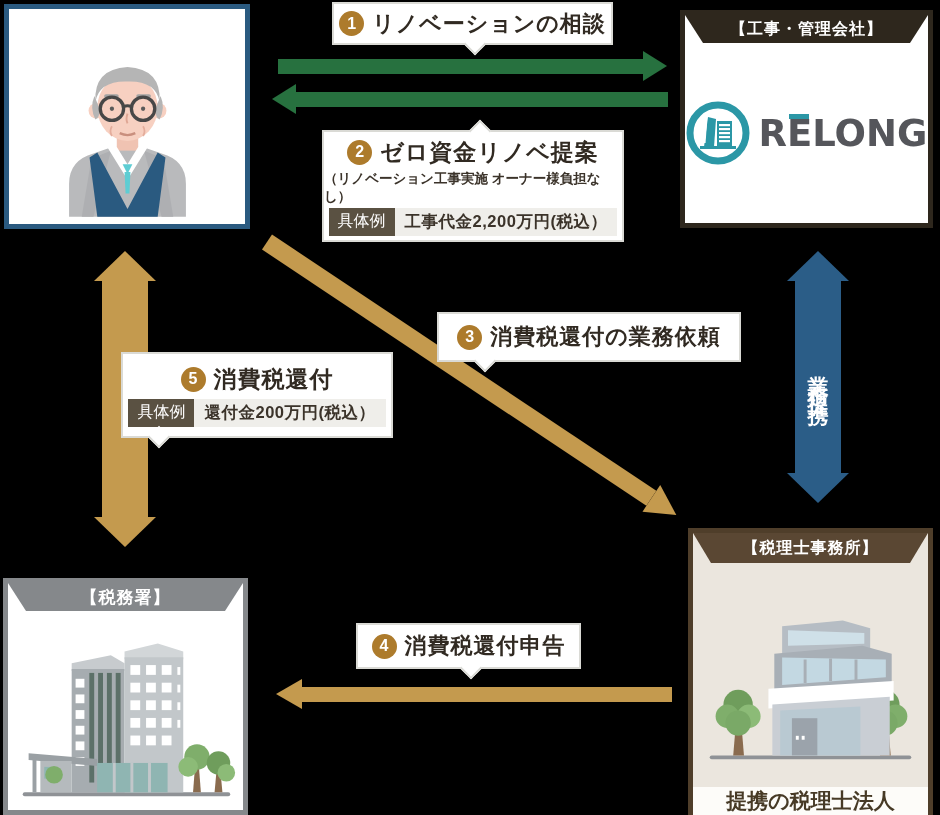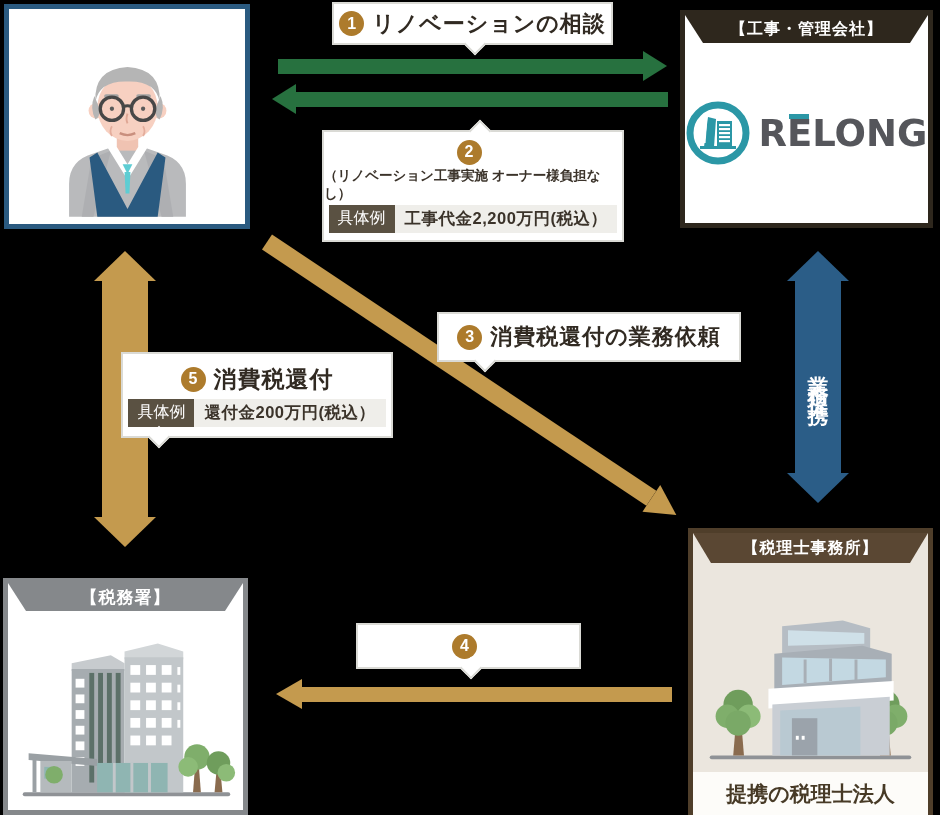--- a/index.html
+++ b/index.html
@@ -14,21 +14,21 @@
   #owner-box{left:4px;top:4px;width:246px;height:225px;border:5px solid #2a5a80;}
   #owner-box .banner{height:30px;background:#2a5a80;font-size:17px;}
   #contractor-box{left:680px;top:10px;width:253px;height:218px;border:5px solid #2e271d;}
   #contractor-box .banner{height:28px;background:#2e271d;font-size:16px;}
   #accountant-box{left:688px;top:528px;width:245px;height:292px;border:5px solid #4f3e2a;background:#ebe6de;}
   #accountant-box .banner{height:30px;background:#5a4733;font-size:16px;}
   #taxoffice-box{left:3px;top:578px;width:245px;height:237px;border:5px solid #85888b;}
   #taxoffice-box .banner{height:28px;background:#85888b;font-size:17px;}
   .ebox .art{position:absolute;left:0;right:0;bottom:6px;display:flex;justify-content:center;}
   #accountant-box .art{bottom:42px;}
-  .caption-strip{position:absolute;left:0;right:0;bottom:0;height:43px;background:#fdfcf9;
+  .caption-strip{position:absolute;left:0;right:0;bottom:0;height:28px;background:#fdfcf9;
     display:flex;align-items:center;justify-content:center;font-weight:bold;font-size:21px;color:#473a26;}
 
   
   .logo-row{position:absolute;top:28px;bottom:0;left:0;right:0;display:flex;align-items:center;justify-content:center;gap:9px;}
   .logo-text{font-size:37px;font-weight:800;color:#55565b;letter-spacing:0px;font-family:"DejaVu Sans",sans-serif;}
   .logo-e{position:relative;display:inline-block;}
   .logo-e::before{content:"";position:absolute;top:2px;left:2px;right:3px;height:5px;background:#2b97a6;}
 
   
   .lbl{position:absolute;background:#fff;border:2px solid #dadad5;box-sizing:border-box;z-index:30;
@@ -272,37 +272,39 @@
 
   <div class="lbl" id="label1">
     <span class="num">1</span>
     <span class="txt">リノベーションの相談</span>
     <div class="tail down" style="left:133px;"></div>
   </div>
 
   <div class="lbl" id="label2">
     <div class="titlerow">
       <span class="num">2</span>
+      <span class="txt" style="font-size:23px;">ゼロ資金リノベ提案</span>
     </div>
     <div class="note">（リノベーション工事実施 オーナー様負担なし）</div>
     <div class="exrow">
       <span class="ex-label">具体例</span>
       <span class="ex-value">工事代金2,200万円(税込）</span>
     </div>
     <div class="tail up" style="left:148px;"></div>
   </div>
 
   <div class="lbl" id="label3">
     <span class="num">3</span>
     <span class="txt">消費税還付の業務依頼</span>
     <div class="tail down" style="left:38px;"></div>
   </div>
 
   <div class="lbl" id="label4">
     <span class="num">4</span>
+    <span class="txt">消費税還付申告</span>
     <div class="tail down" style="left:105px;"></div>
   </div>
 
   <div class="lbl" id="label5">
     <div class="titlerow">
       <span class="num">5</span>
       <span class="txt" style="font-size:23px;">消費税還付</span>
     </div>
     <div class="exrow">
       <span class="ex-label">具体例</span>

